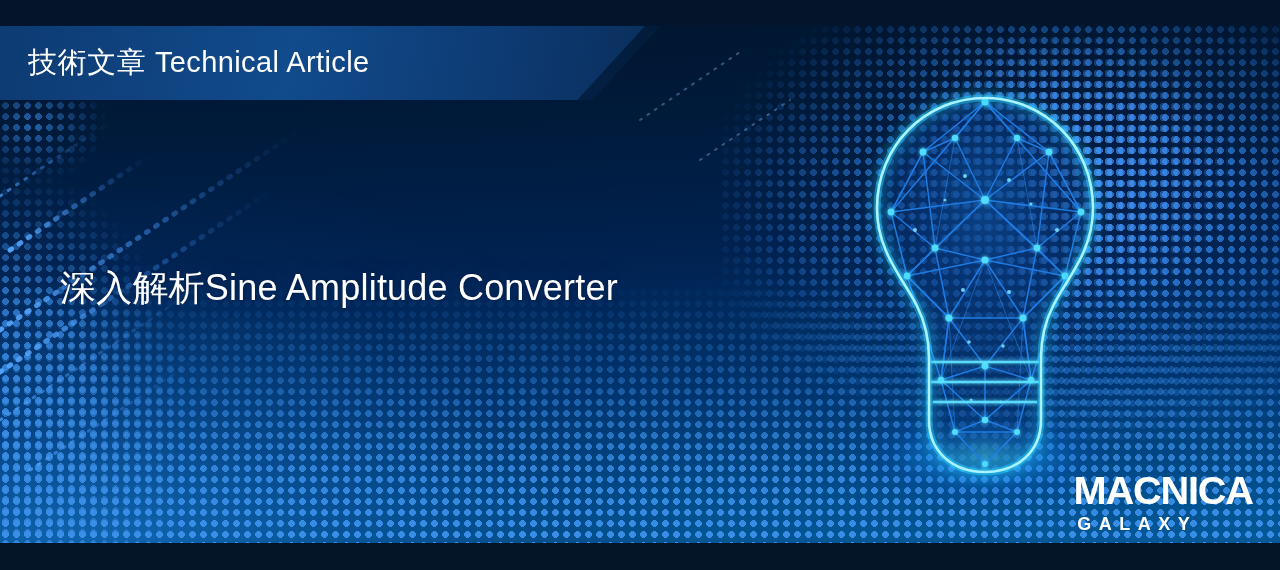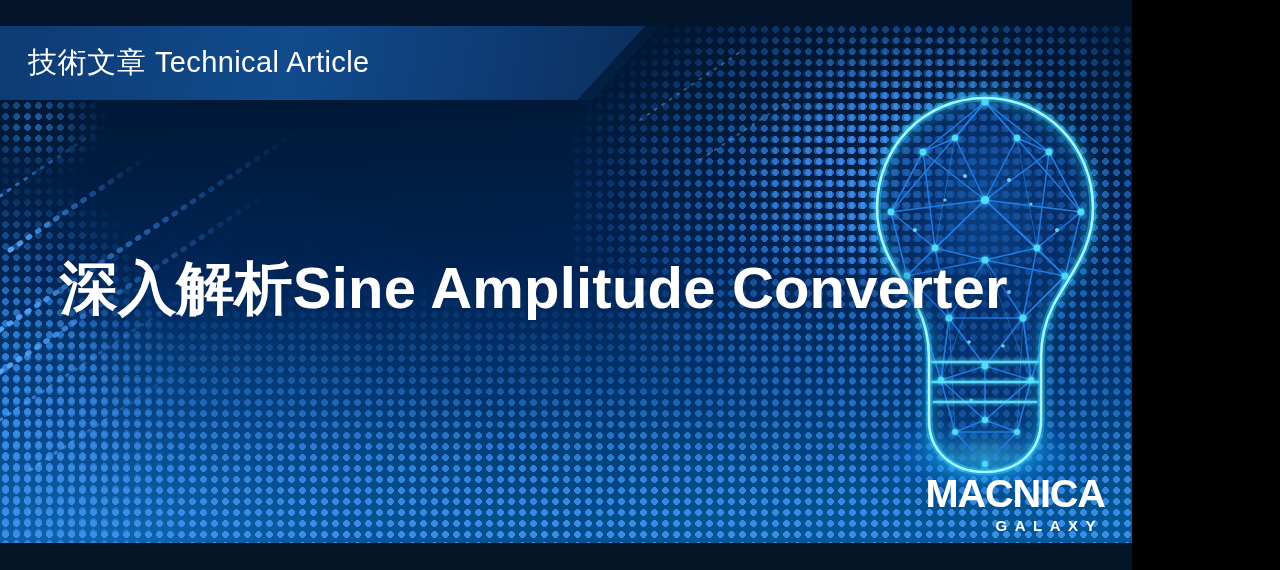--- a/index.html
+++ b/index.html
@@ -6,21 +6,21 @@
     margin: 0;
     padding: 0;
     background: #000;
   }
   body {
     font-family: "Liberation Sans", sans-serif;
   }
 
   .banner-root {
     position: relative;
-    width: 1132px;
+    width: 1280px;
     height: 570px;
     overflow: hidden;
     background: #7f1d1d;
   }
   .bg-base2 {
     position: absolute;
     inset: 0;
     background: linear-gradient(178deg,
       #00142c 0%,
       #001a3a 22%,
@@ -150,22 +150,22 @@
 
   
   .headline {
     position: absolute;
     left: 60px;
     top: 258px;
     width: 800px;
   }
   .headline-line {
     color: #ffffff;
-    font-size: 58px;
-    font-weight: 700;
+    font-size: 36px;
+    font-weight: 400;
     line-height: 59px;
     letter-spacing: 0.2px;
     white-space: nowrap;
     text-shadow: 0 0 18px rgba(9,48,102,0.9), 0 0 4px rgba(0,20,50,0.6);
   }
 
   
   .bulb-wrap {
     position: absolute;
     left: 845px;
@@ -190,36 +190,36 @@
     height: 400px;
     background: radial-gradient(ellipse 48% 40% at 50% 30%, rgba(24,150,235,0.35) 0%, rgba(10,80,180,0.14) 45%, rgba(0,0,0,0) 72%);
   }
   .bulb-svg { position: absolute; left: 0; top: 0; }
 
   
   .logo {
     position: absolute;
     right: 27px;
     bottom: 37px;
-    text-align: right;
+    text-align: left;
     line-height: 1;
   }
   .logo-main {
     color: #ffffff;
     font-size: 39px;
     font-weight: bold;
     letter-spacing: -1.2px;
     font-stretch: condensed;
     display: block;
     transform: scaleX(1.02);
     transform-origin: right center;
   }
   .logo-sub {
     color: #ffffff;
-    font-size: 15px;
+    font-size: 18px;
     font-weight: bold;
     letter-spacing: 7.5px;
     display: block;
     margin-top: 5px;
     padding-right: 2px;
   }
 </style>
 </head>
 <body>
 

